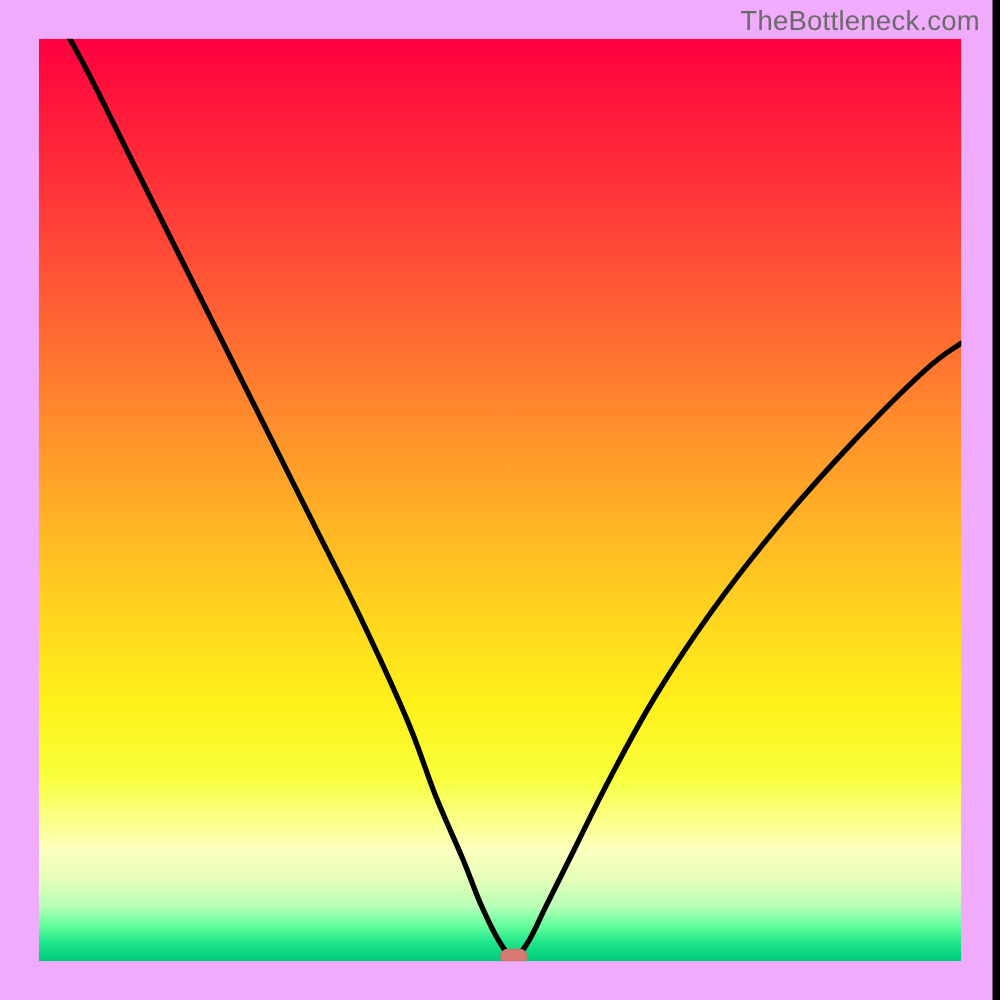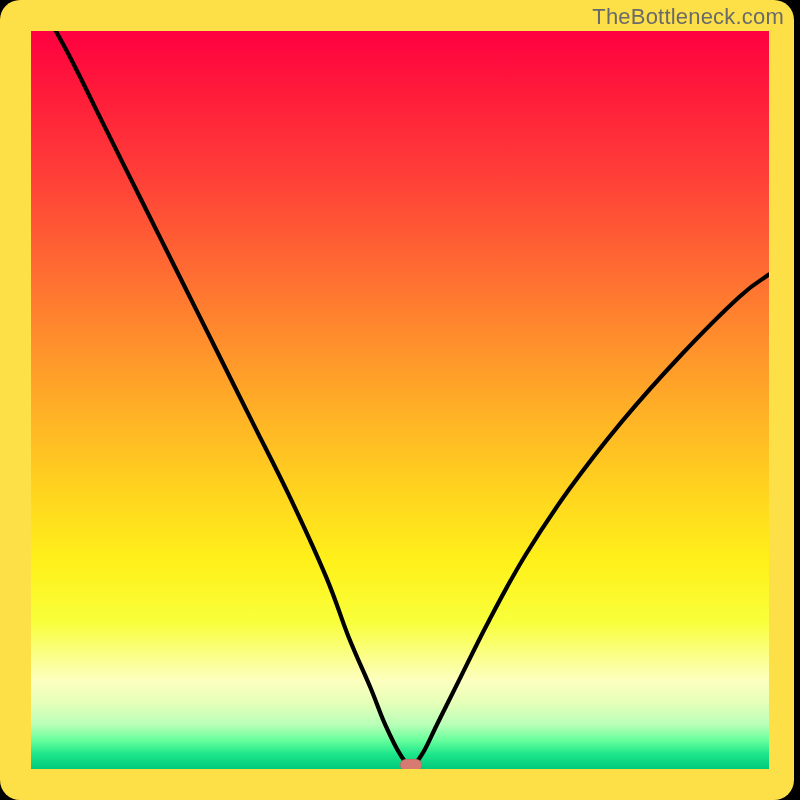--- a/index.html
+++ b/index.html
@@ -9,22 +9,21 @@
     height: 800px;
     background: #000;
     overflow: hidden;
   }
   .frame {
     position: absolute;
     left: 0;
     top: 0;
     width: 794px;
     height: 800px;
-    background: #fde047;
-    border-radius: 20px;
+    background: #f0abfc;
   }
   .plot {
     position: absolute;
     left: 31px;
     top: 31px;
     width: 738px;
     height: 738px;
     overflow: hidden;
   }
   .gradient {

